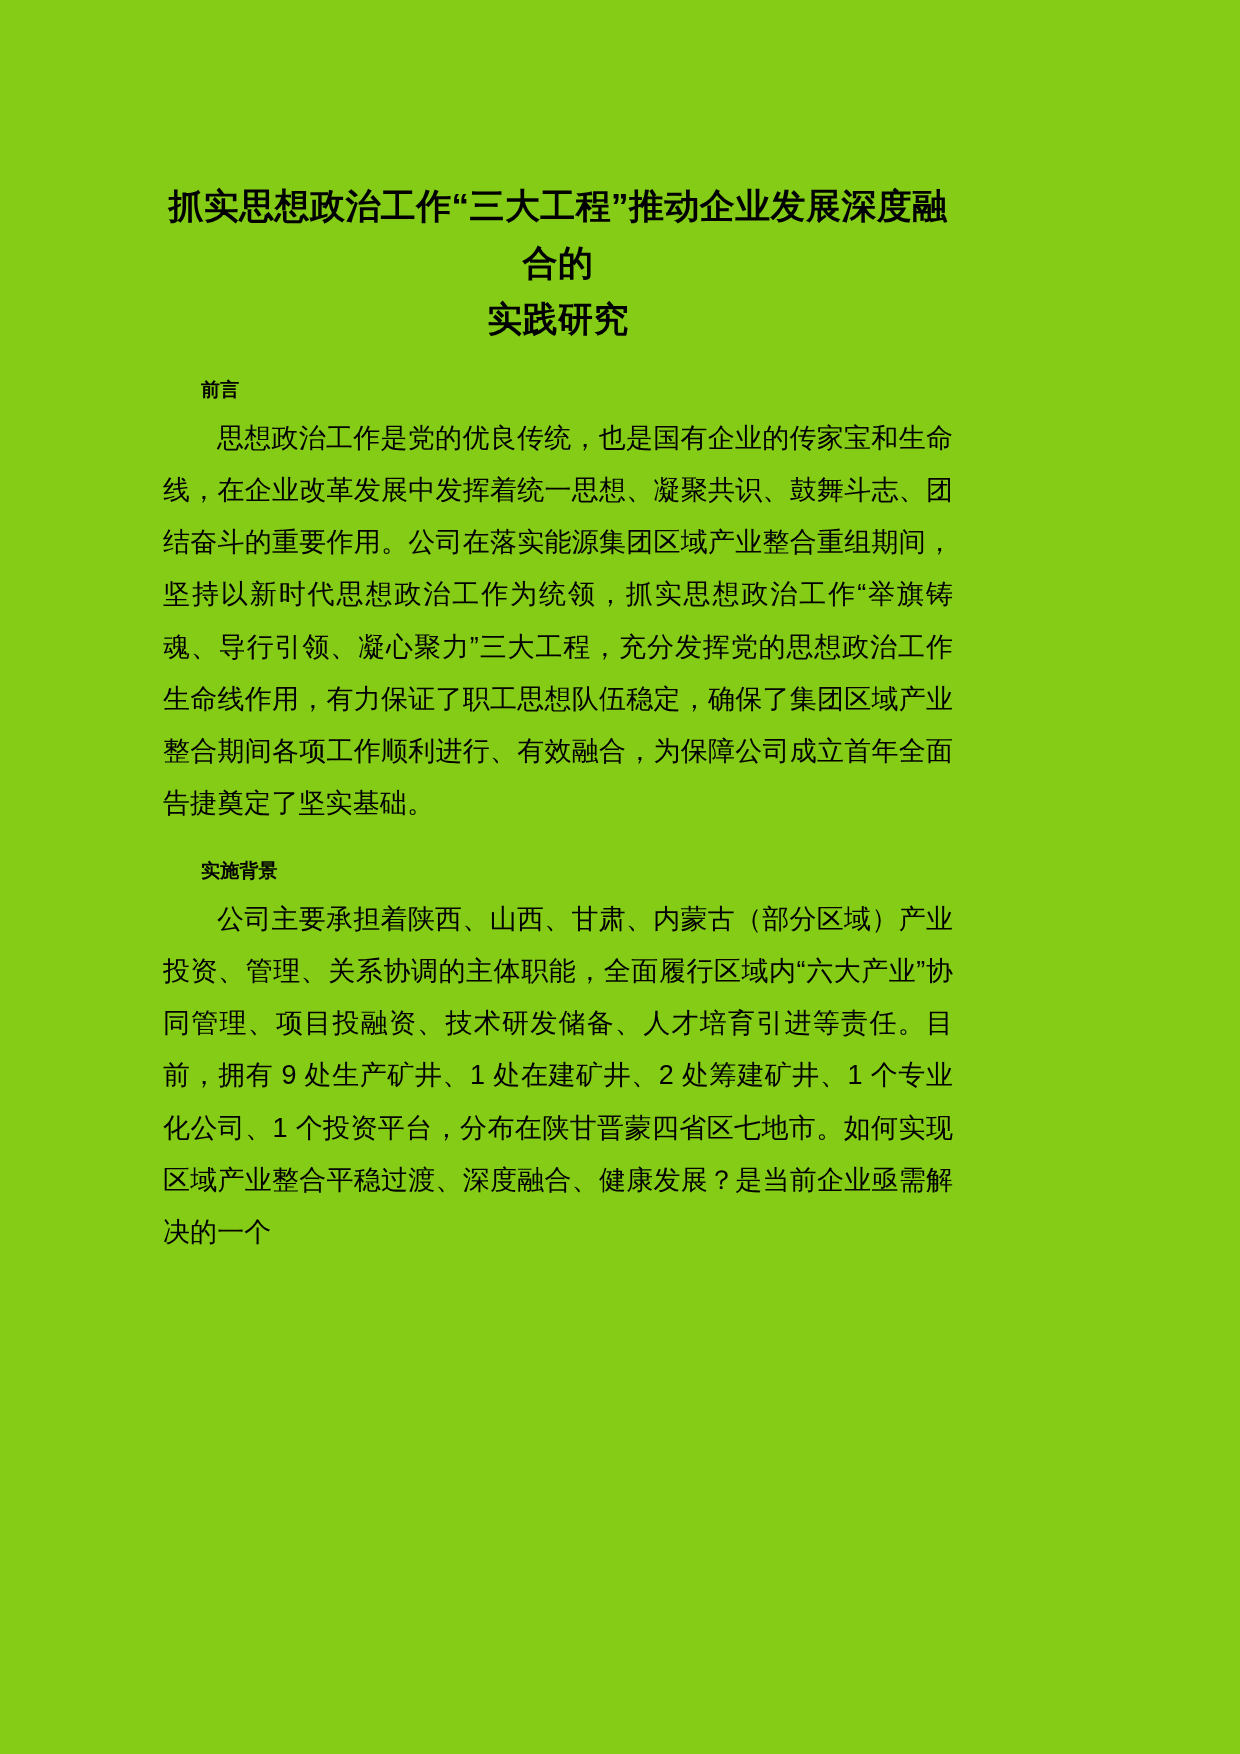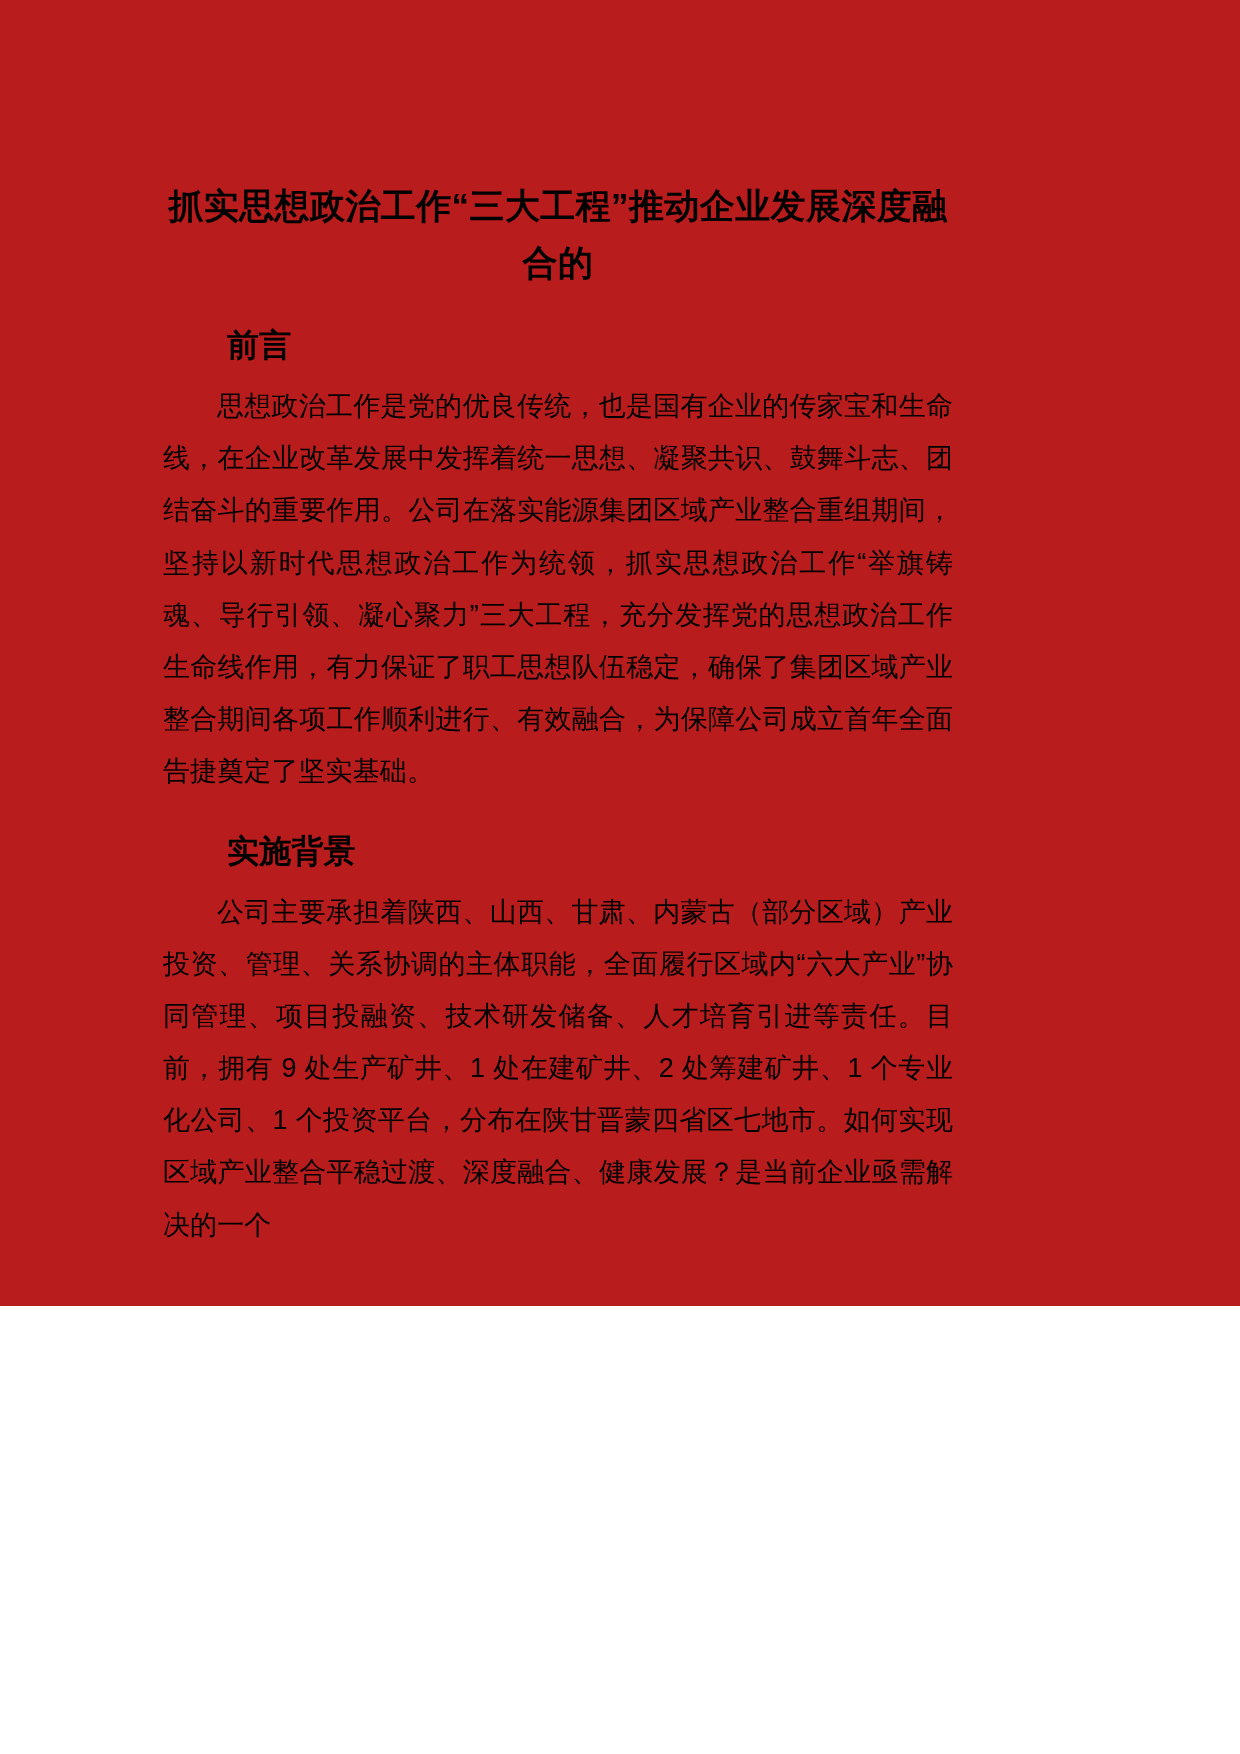--- a/index.html
+++ b/index.html
@@ -7,22 +7,22 @@
     padding: 0;
     background: #ffffff;
   }
   body {
     font-family: "Liberation Sans", "DejaVu Sans", sans-serif;
     color: #000000;
   }
   .page {
     position: relative;
     width: 1240px;
-    height: 1306px;
-    background: #b91c1c;
+    height: 1754px;
+    background: #84cc16;
     box-sizing: border-box;
     overflow: hidden;
   }
   .content {
     position: absolute;
     left: 163px;
     top: 150px;
     width: 790px;
   }
   .doc-title {
@@ -31,21 +31,21 @@
     text-align: center;
     line-height: 1.62;
     letter-spacing: 0.4px;
     margin: 0 0 0 0;
     padding: 28px 0 0 0;
   }
   .doc-title .tline {
     display: block;
   }
   .section-heading {
-    font-size: 32px;
+    font-size: 19px;
     font-weight: 700;
     line-height: 1.9;
     text-indent: 2em;
     margin: 24px 0 0 0;
     letter-spacing: 0.2px;
   }
   .para {
     font-size: 27px;
     font-weight: 400;
     line-height: 1.93;
@@ -61,20 +61,21 @@
   }
 </style>
 </head>
 <body>
 
 <div class="page">
   <div class="content">
 
     <h1 class="doc-title">
       <span class="tline">抓实思想政治工作“三大工程”推动企业发展深度融合的</span>
+      <span class="tline">实践研究</span>
     </h1>
 
     <h2 class="section-heading">前言</h2>
     <p class="para">思想政治工作是党的优良传统，也是国有企业的传家宝和生命线，在企业改革发展中发挥着统一思想、凝聚共识、鼓舞斗志、团结奋斗的重要作用。公司在落实能源集团区域产业整合重组期间，坚持以新时代思想政治工作为统领，抓实思想政治工作“举旗铸魂、导行引领、凝心聚力”三大工程，充分发挥党的思想政治工作生命线作用，有力保证了职工思想队伍稳定，确保了集团区域产业整合期间各项工作顺利进行、有效融合，为保障公司成立首年全面告捷奠定了坚实基础。</p>
 
     <h2 class="section-heading">实施背景</h2>
     <p class="para">公司主要承担着陕西、山西、甘肃、内蒙古（部分区域）产业投资、管理、关系协调的主体职能，全面履行区域内“六大产业”协同管理、项目投融资、技术研发储备、人才培育引进等责任。目前，拥有 9 处生产矿井、1 处在建矿井、2 处筹建矿井、1 个专业化公司、1 个投资平台，分布在陕甘晋蒙四省区七地市。如何实现区域产业整合平稳过渡、深度融合、健康发展？是当前企业亟需解决的一个</p>
 
   </div>
 </div>

